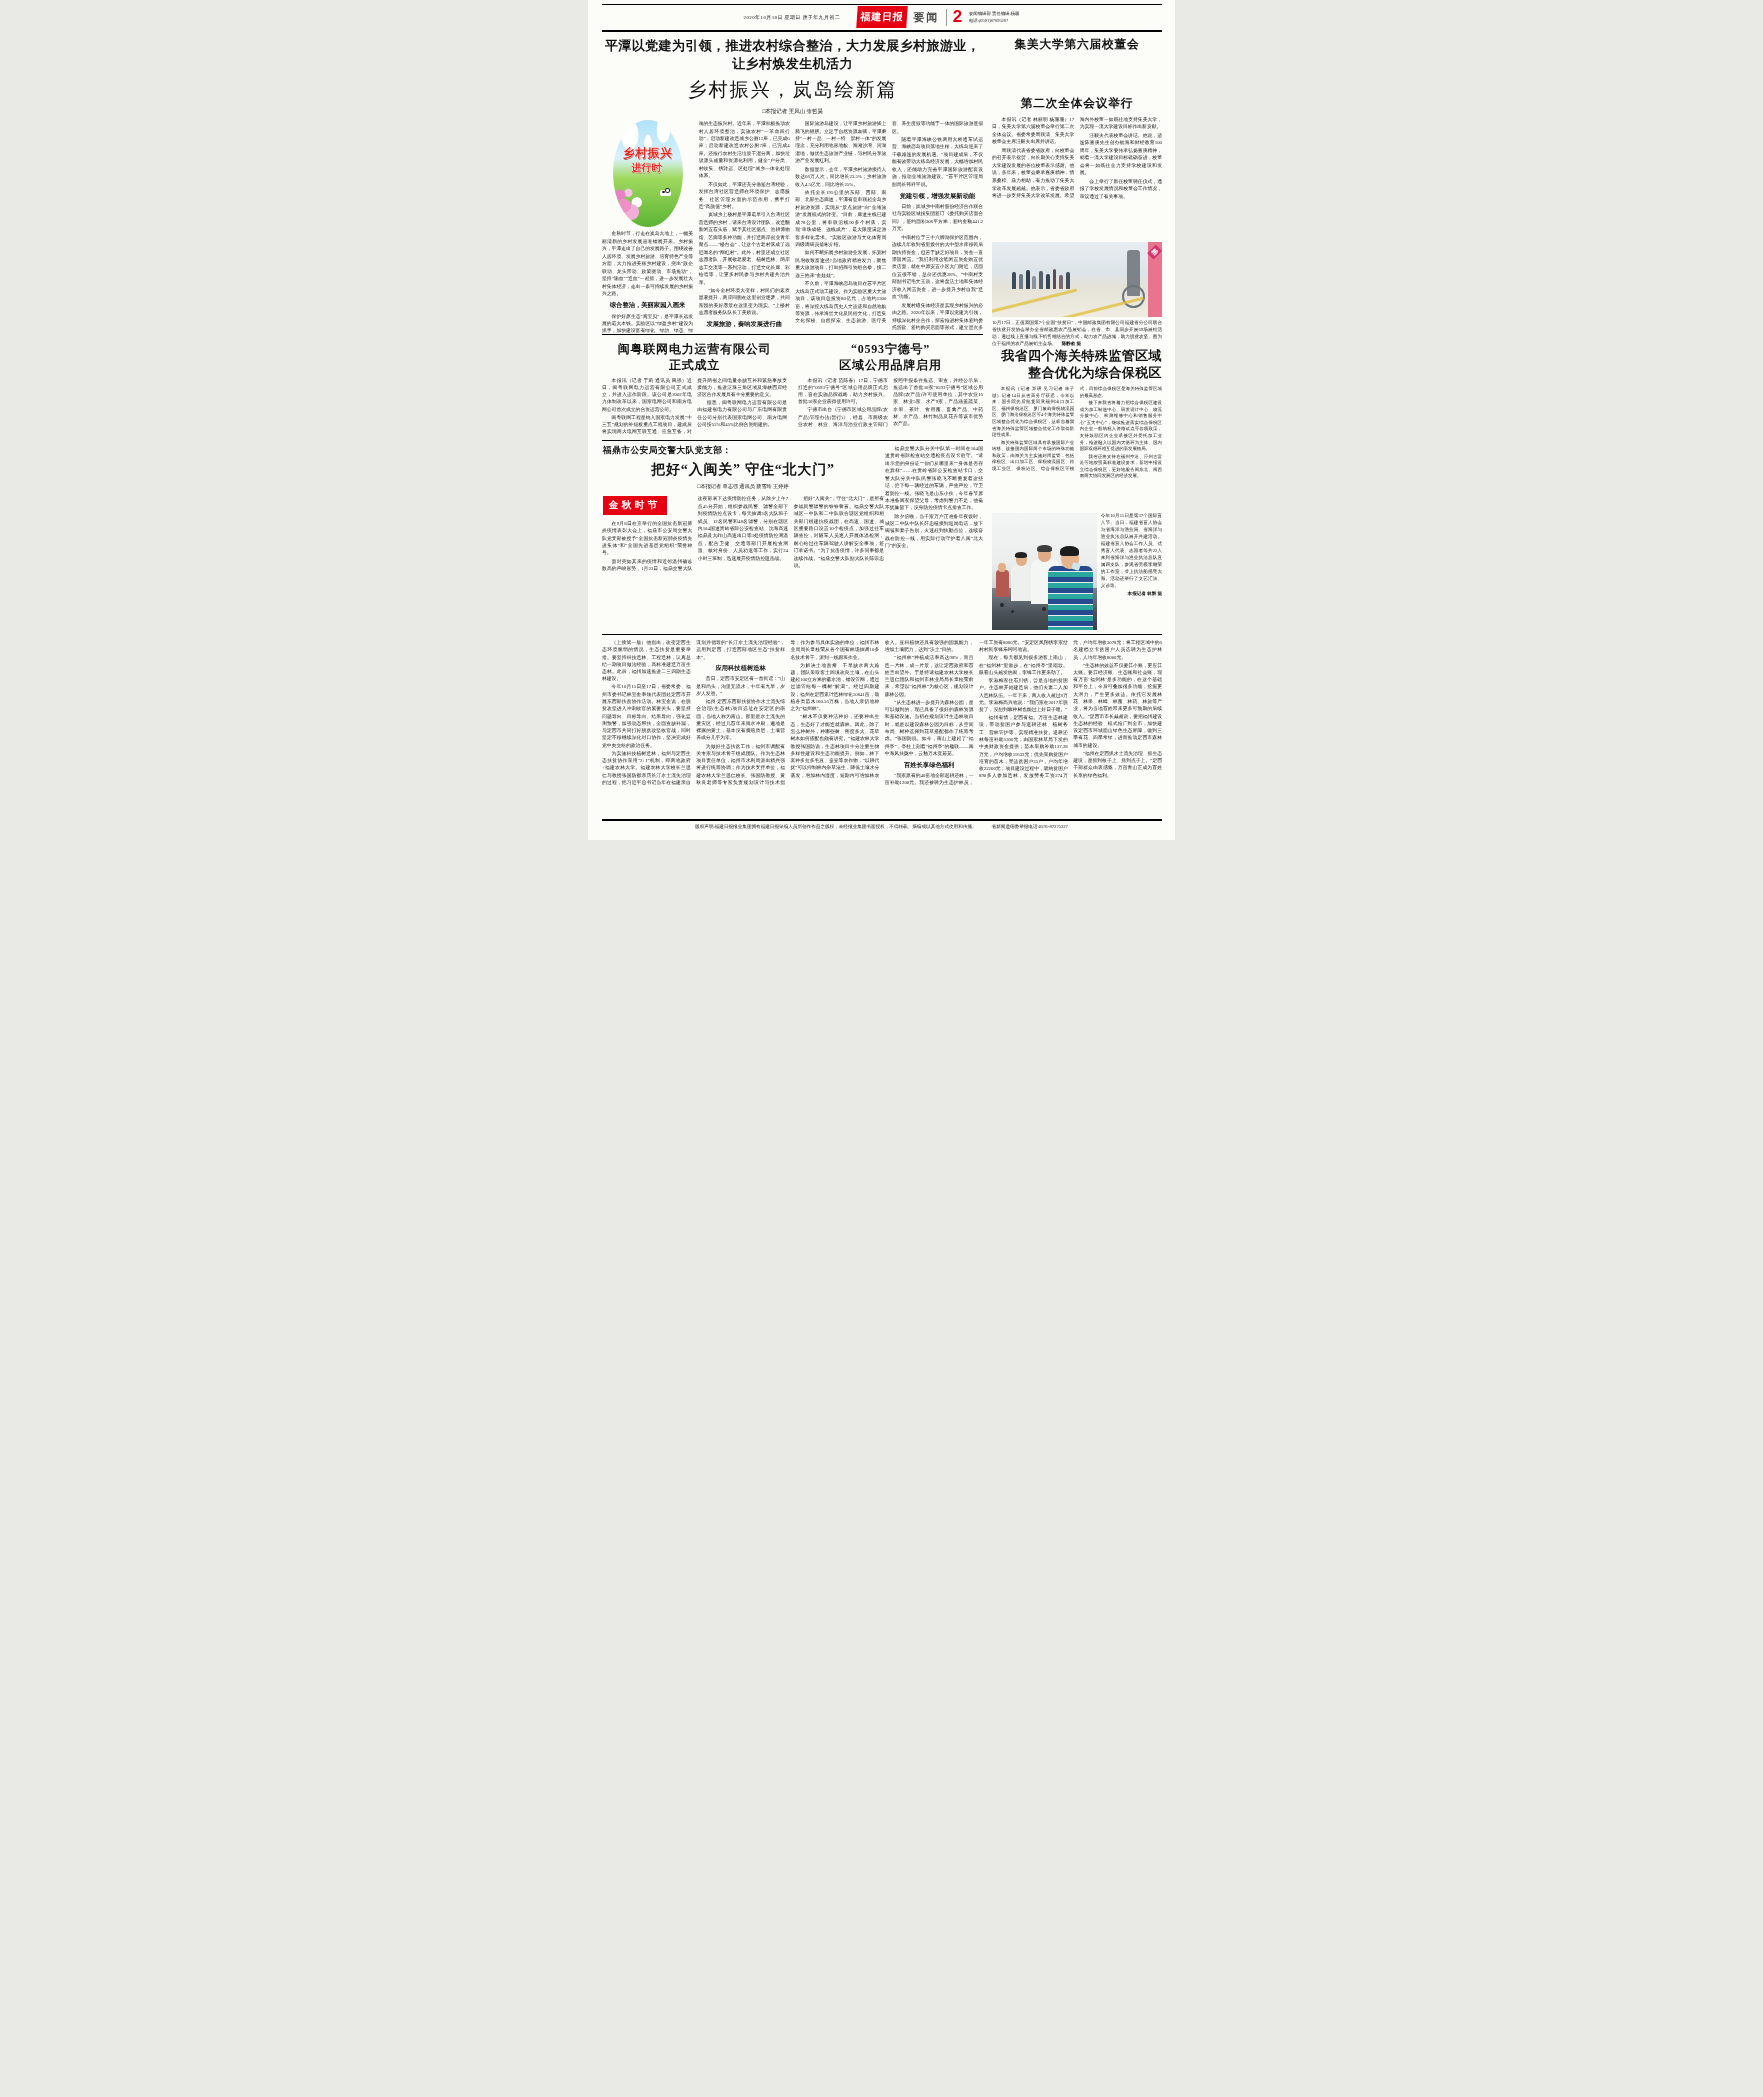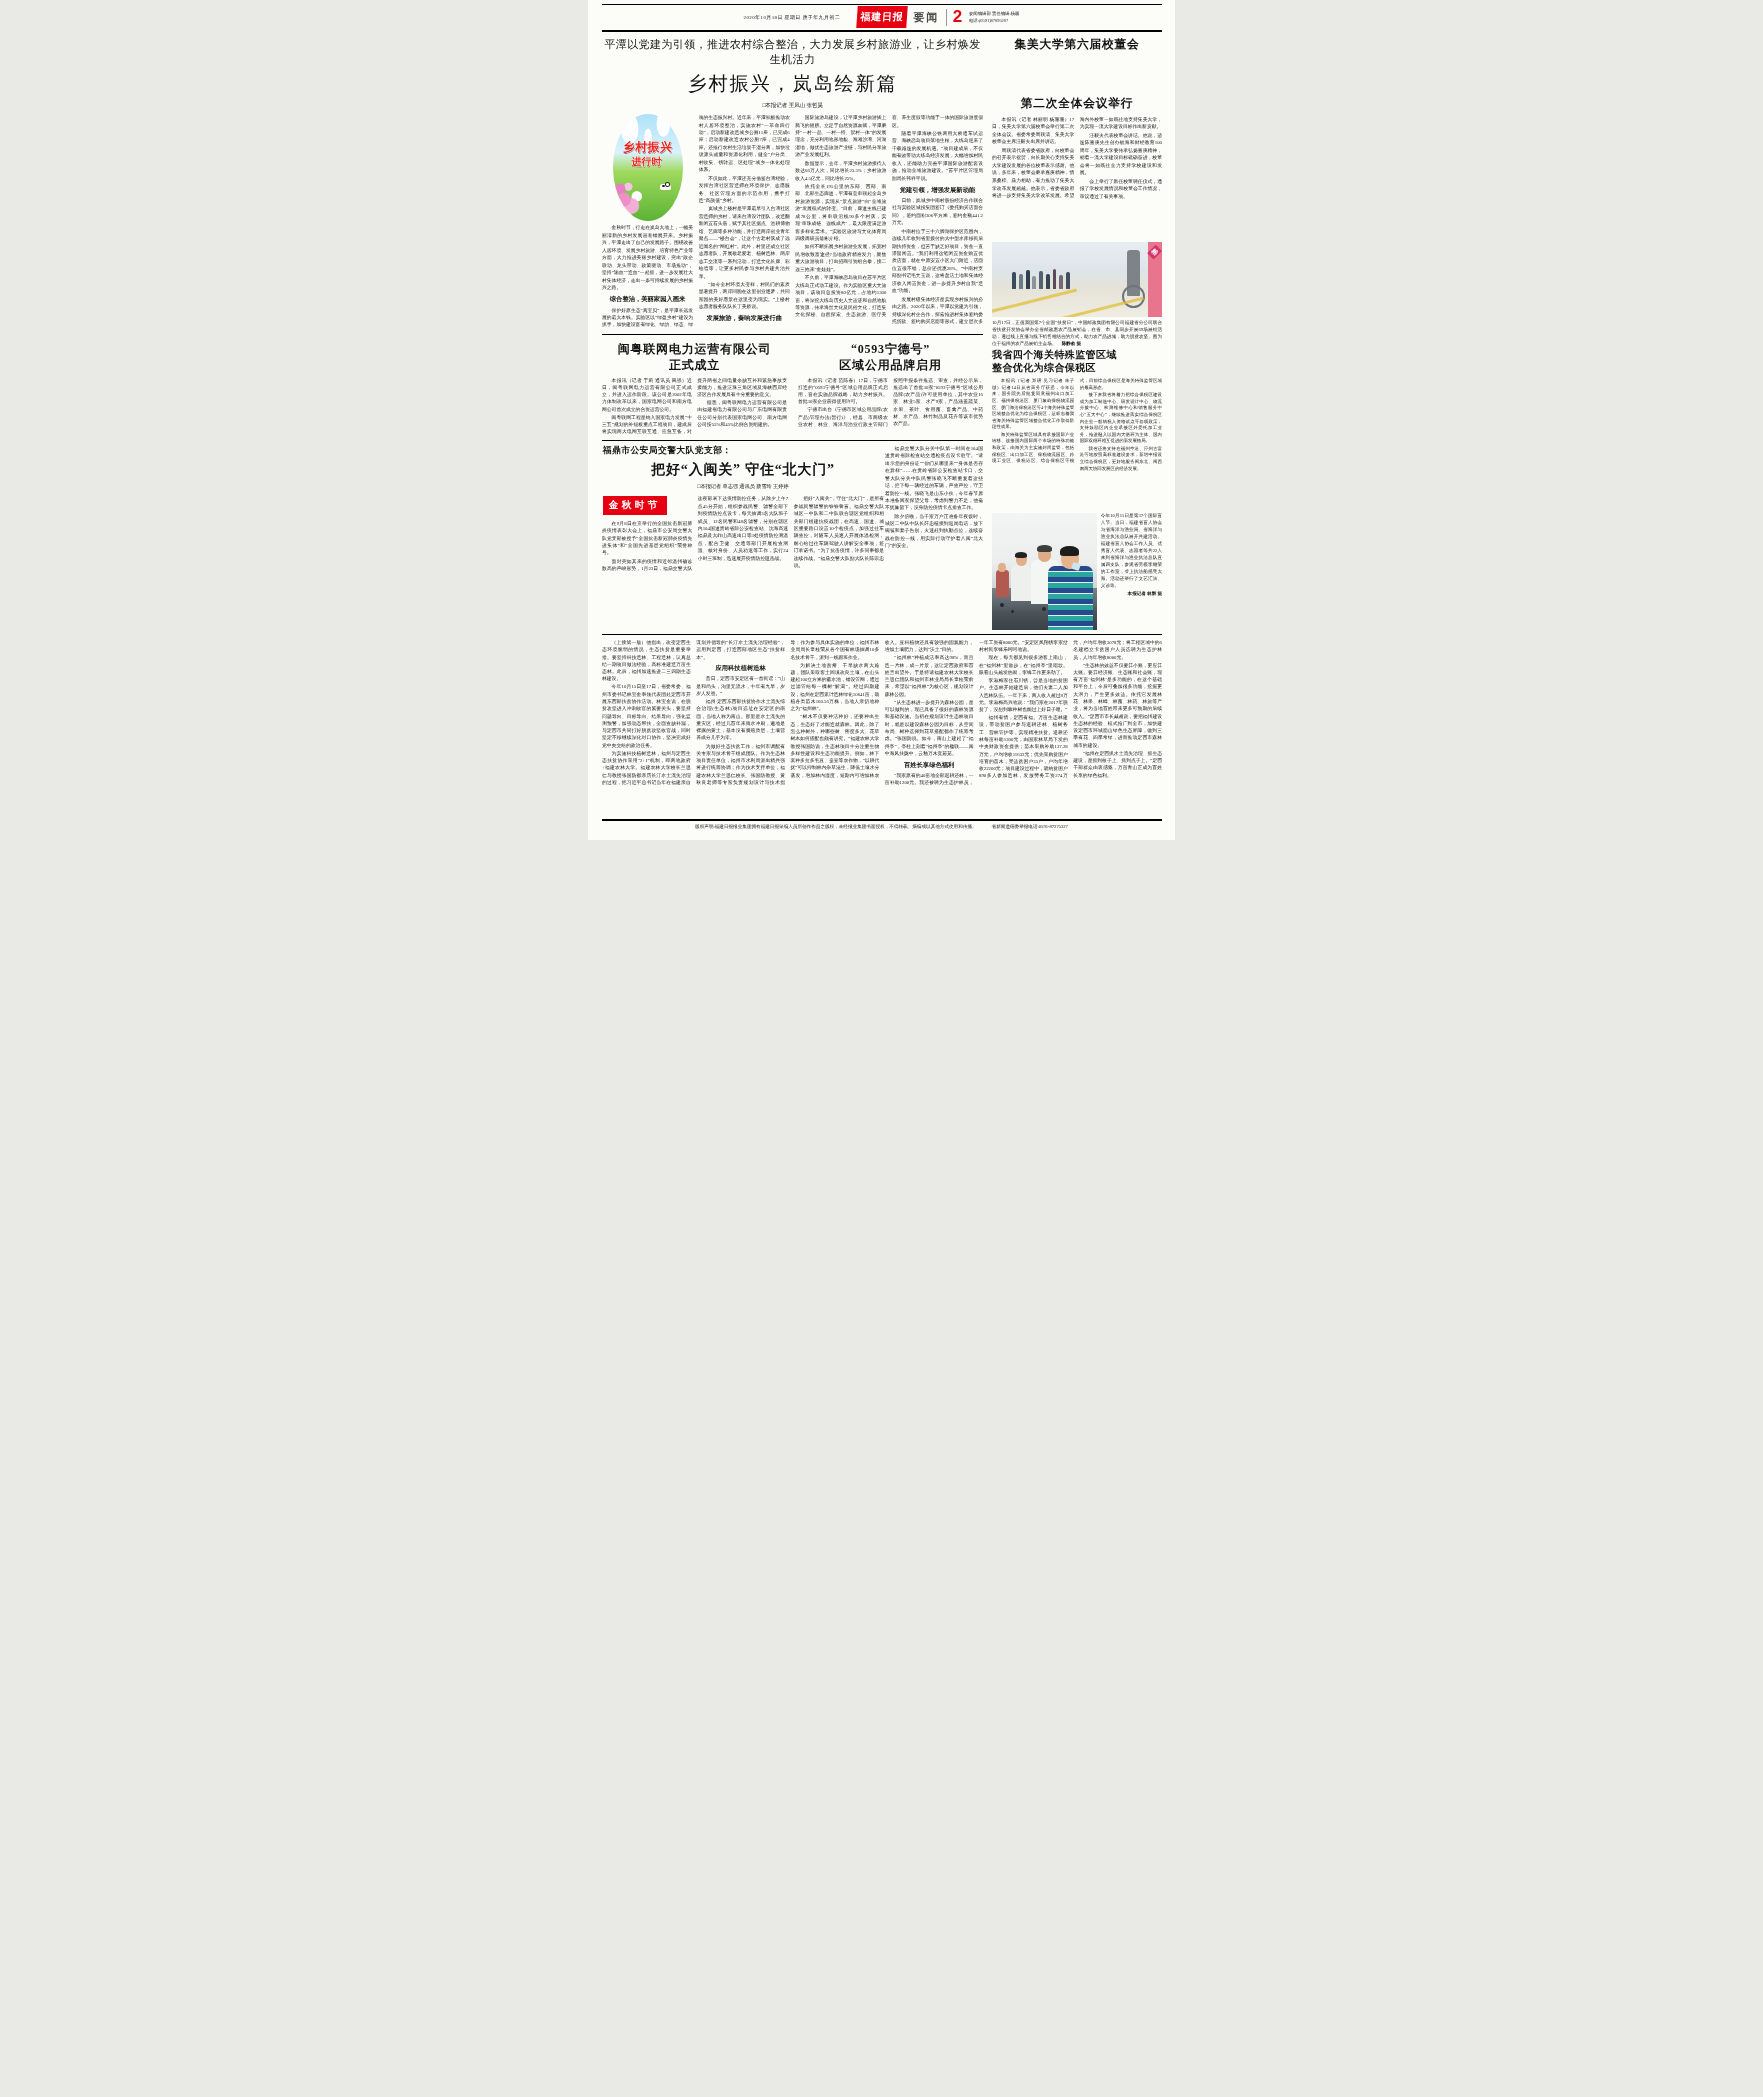--- a/index.html
+++ b/index.html
@@ -16,21 +16,21 @@
   .masthead{width:50px;height:22px;background:#e60012;color:#fff;display:flex;
     align-items:center;justify-content:center;font-size:10px;font-weight:bold;
     transform:skewX(-4deg);letter-spacing:0.8px;}
   .hdr-section{font-size:11px;font-weight:bold;color:#4a4a4a;letter-spacing:1.7px;}
   .hdr-vline{width:0.4px;height:17px;background:#999;}
   .hdr-pagenum{font-size:17px;font-weight:bold;color:#e60012;font-family:"Liberation Sans",sans-serif;}
   .hdr-info{font-size:4.4px;line-height:1.6;}
 
   
   .main-story{position:absolute;left:14px;top:37px;width:381px;}
-  .kicker{font-size:11px;font-weight:normal;text-align:center;letter-spacing:0.4px;}
+  .kicker{font-size:13px;font-weight:bold;text-align:center;letter-spacing:0.4px;}
   .main-title{font-size:19.3px;font-weight:normal;text-align:center;letter-spacing:1.7px;margin-top:3.4px;}
   .byline{font-size:5.5px;text-align:center;margin-top:4.2px;}
   .main-body{margin-top:5.5px;height:218px;column-count:4;column-gap:5.5px;
     font-size:4.8px;line-height:1.56;overflow:hidden;}
 
   .logo-oval{width:70px;height:107px;border-radius:50%;margin:0 auto 3.4px auto;position:relative;overflow:hidden;
     background:
       radial-gradient(circle at 16% 80%, #ef8fc7 0 6%, transparent 7%),
       radial-gradient(circle at 26% 86%, #f3aed7 0 7%, transparent 8%),
       radial-gradient(circle at 10% 70%, #e781c3 0 5%, transparent 6%),
@@ -66,21 +66,21 @@
   .fp-wheel{position:absolute;right:17px;bottom:9.2px;width:19.3px;height:19.3px;border:2.1px solid #6f767b;border-radius:50%;background:transparent;}
   .fp-line1,.fp-line2{position:absolute;height:2.9px;background:rgba(224,192,64,.8);transform:rotate(-14deg);}
   .fp-line1{left:-8.4px;bottom:14.3px;width:55%;}
   .fp-line2{left:30%;bottom:5px;width:60%;}
 
   .fupin-caption{position:absolute;left:404px;top:320px;width:170px;font-size:4.6px;line-height:1.5;text-align:justify;}
   .fupin-caption .credit{font-weight:bold;margin-left:4.2px;}
 
   
   .customs{position:absolute;left:404px;top:348px;width:170px;}
-  .ctitle{font-size:10px;font-weight:bold;text-align:left;line-height:1.3;letter-spacing:0.4px;}
+  .ctitle{font-size:13px;font-weight:bold;text-align:right;line-height:1.3;letter-spacing:0.4px;}
   .cbody{margin-top:4.2px;height:112px;column-count:2;column-gap:5.5px;font-size:4.4px;line-height:1.5;overflow:hidden;}
 
   
   .blind-block{position:absolute;left:404px;top:513px;width:170px;height:117px;display:flex;gap:3.8px;}
   .photo-blind{width:105px;height:117px;position:relative;overflow:hidden;flex:none;
     background:linear-gradient(180deg,#f3f5f5 0%,#eceeee 42%,#d7dbdd 58%,#aeb6ba 100%);}
   .pb-console{position:absolute;left:0;right:0;bottom:0;height:36%;
     background:linear-gradient(180deg,#79838a 0%,#4a5258 60%,#3a4146 100%);}
   .pb-knob{position:absolute;border-radius:50%;background:#23282c;}
   .pb-man-striped{position:absolute;right:4.2px;bottom:0;width:45px;height:64px;border-radius:6.7px 6.7px 0 0;

